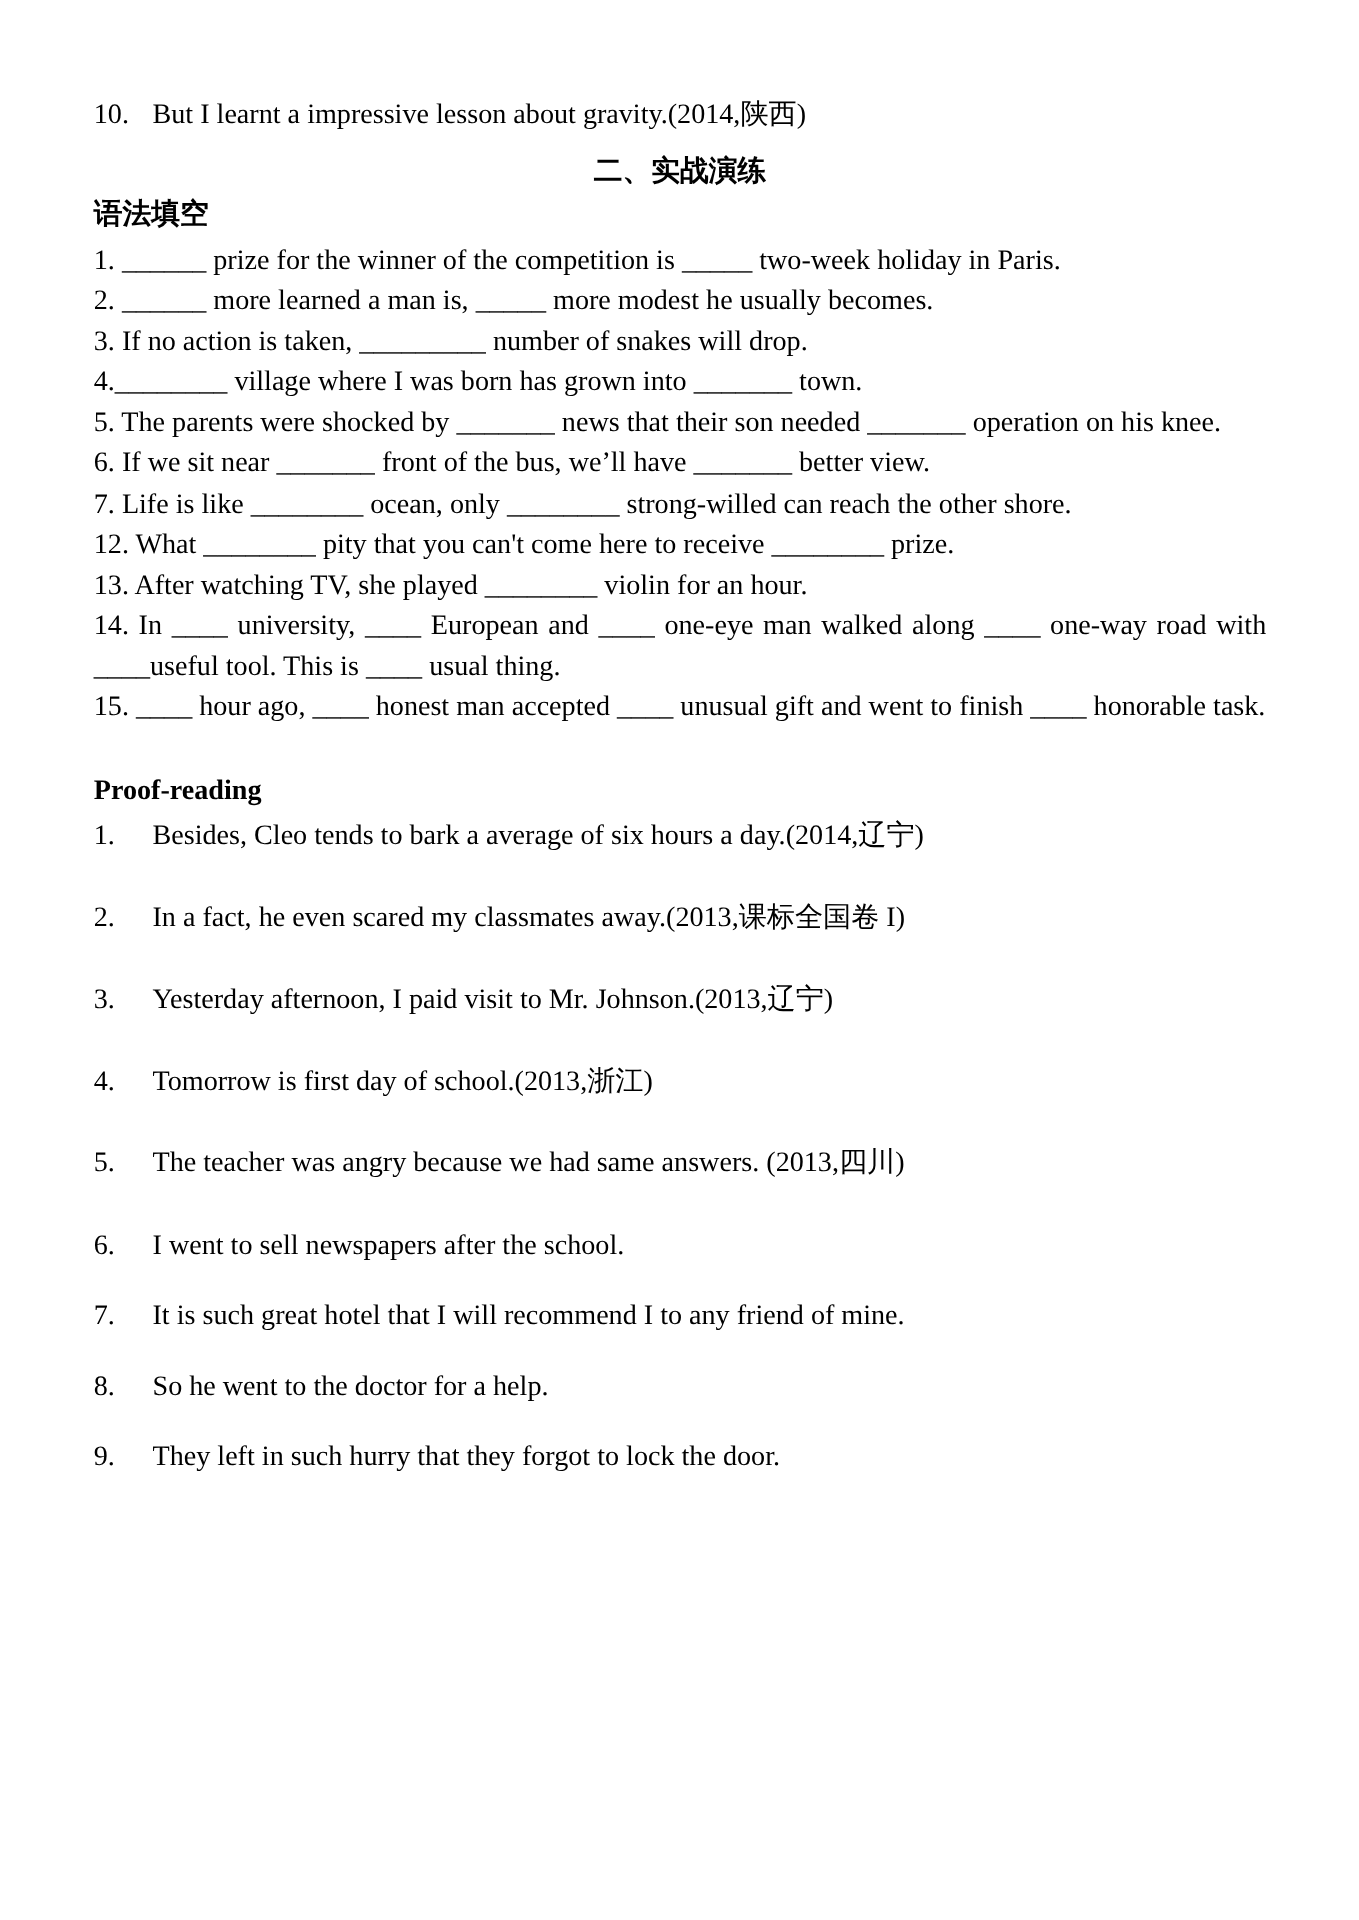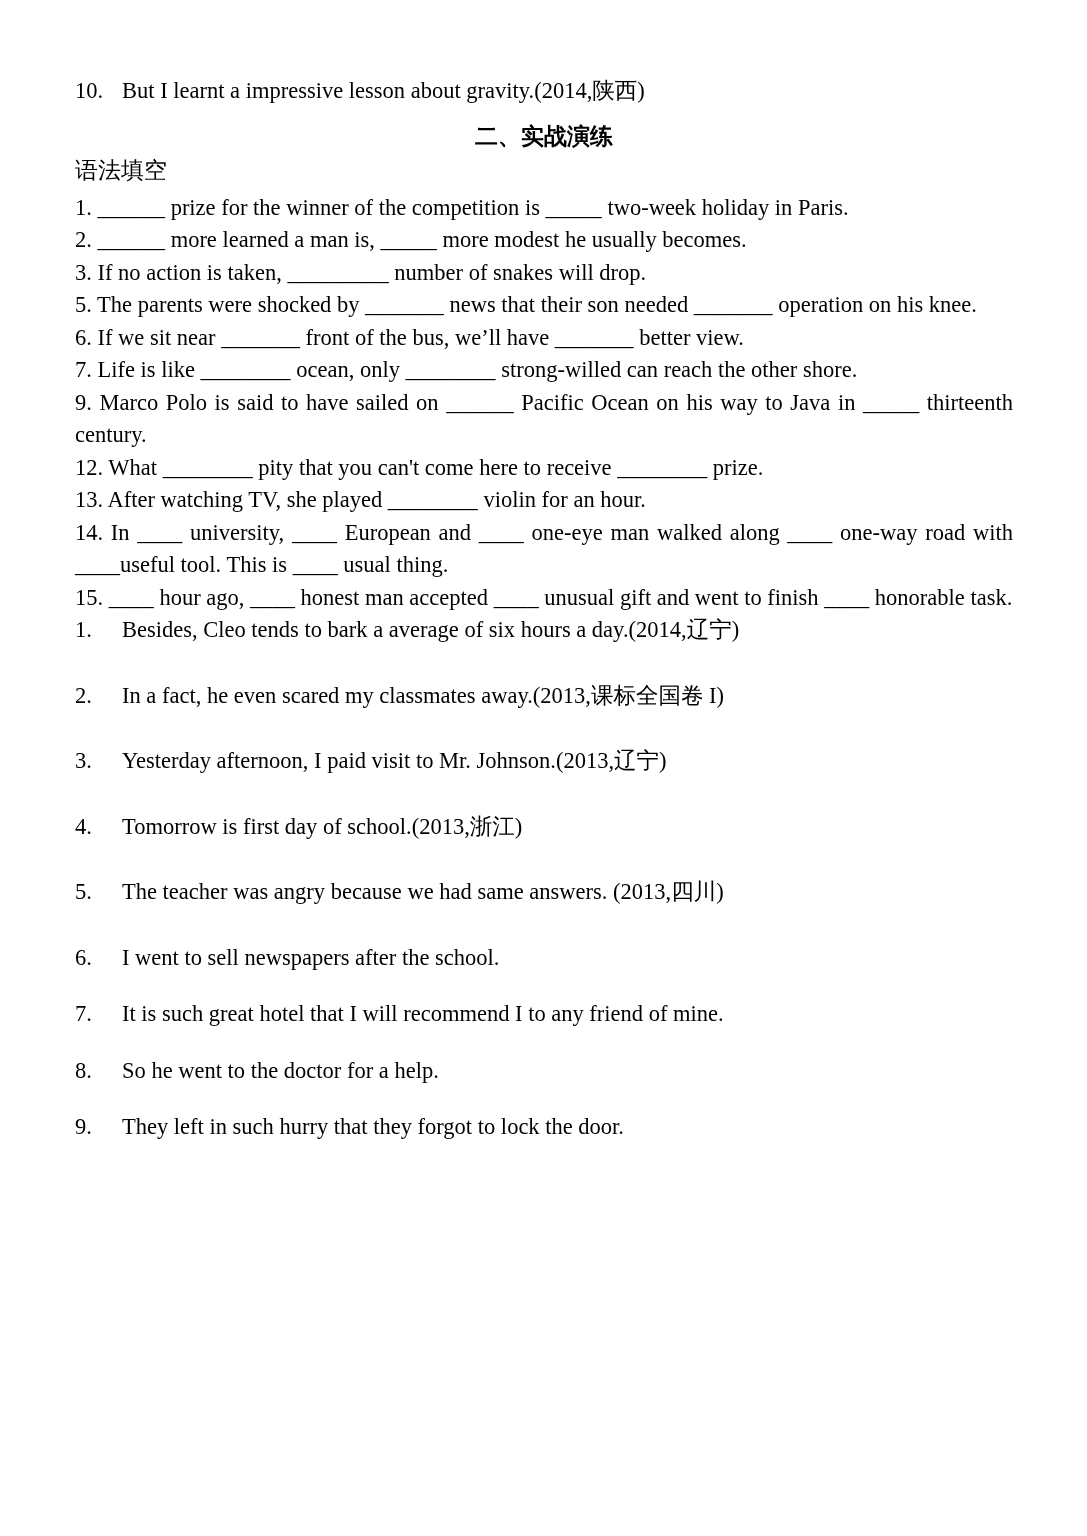--- a/index.html
+++ b/index.html
@@ -29,21 +29,21 @@
     width: 47px;
     vertical-align: top;
   }
   .cjk-header {
     font-weight: bold;
     font-size: 23px;
     margin-bottom: 2px;
     text-align: center;
   }
   .cjk-subheader {
-    font-weight: normal;
+    font-weight: bold;
     font-size: 23px;
     margin-bottom: 4px;
   }
   .g-item {
     text-align: justify;
   }
   .pr-header {
     font-weight: bold;
     margin-top: 34px;
     margin-bottom: 4px;
@@ -63,30 +63,31 @@
 
   <p class="intro-item"><span class="num">10.</span><span>But I learnt a impressive lesson about gravity.(2014,陕西)</span></p>
 
   <p class="cjk-header">二、实战演练</p>
   <p class="cjk-subheader">语法填空</p>
 
   <div>
     <p class="g-item">1. ______ prize for the winner of the competition is _____ two-week holiday in Paris.</p>
     <p class="g-item">2. ______ more learned a man is, _____ more modest he usually becomes.</p>
     <p class="g-item">3. If no action is taken, _________ number of snakes will drop.</p>
+    <p class="g-item">4.________ village where I was born has grown into _______ town.</p>
     <p class="g-item">5. The parents were shocked by _______ news that their son needed _______ operation on his knee.</p>
     <p class="g-item">6. If we sit near _______ front of the bus, we’ll have _______ better view.</p>
     <p class="g-item">7. Life is like ________ ocean, only ________ strong-willed can reach the other shore.</p>
-    <p class="g-item">9. Marco Polo is said to have sailed on ______ Pacific Ocean on his way to Java in _____ thirteenth century.</p>
     <p class="g-item">12. What ________ pity that you can't come here to receive ________ prize.</p>
     <p class="g-item">13. After watching TV, she played ________ violin for an hour.</p>
     <p class="g-item">14. In ____ university, ____ European and ____ one-eye man walked along ____ one-way road with ____useful tool. This is ____ usual thing.</p>
     <p class="g-item">15. ____ hour ago, ____ honest man accepted ____ unusual gift and went to finish ____ honorable task.</p>
   </div>
 
+  <p class="pr-header">Proof-reading</p>
 
   <div>
     <p class="pr-item">
         <span class="num">1.</span>
         <span class="pr-text">Besides, Cleo tends to bark a average of six hours a day.(2014,辽宁)</span>
       </p>
     <p class="pr-item">
         <span class="num">2.</span>
         <span class="pr-text">In a fact, he even scared my classmates away.(2013,课标全国卷 I)</span>
       </p>

